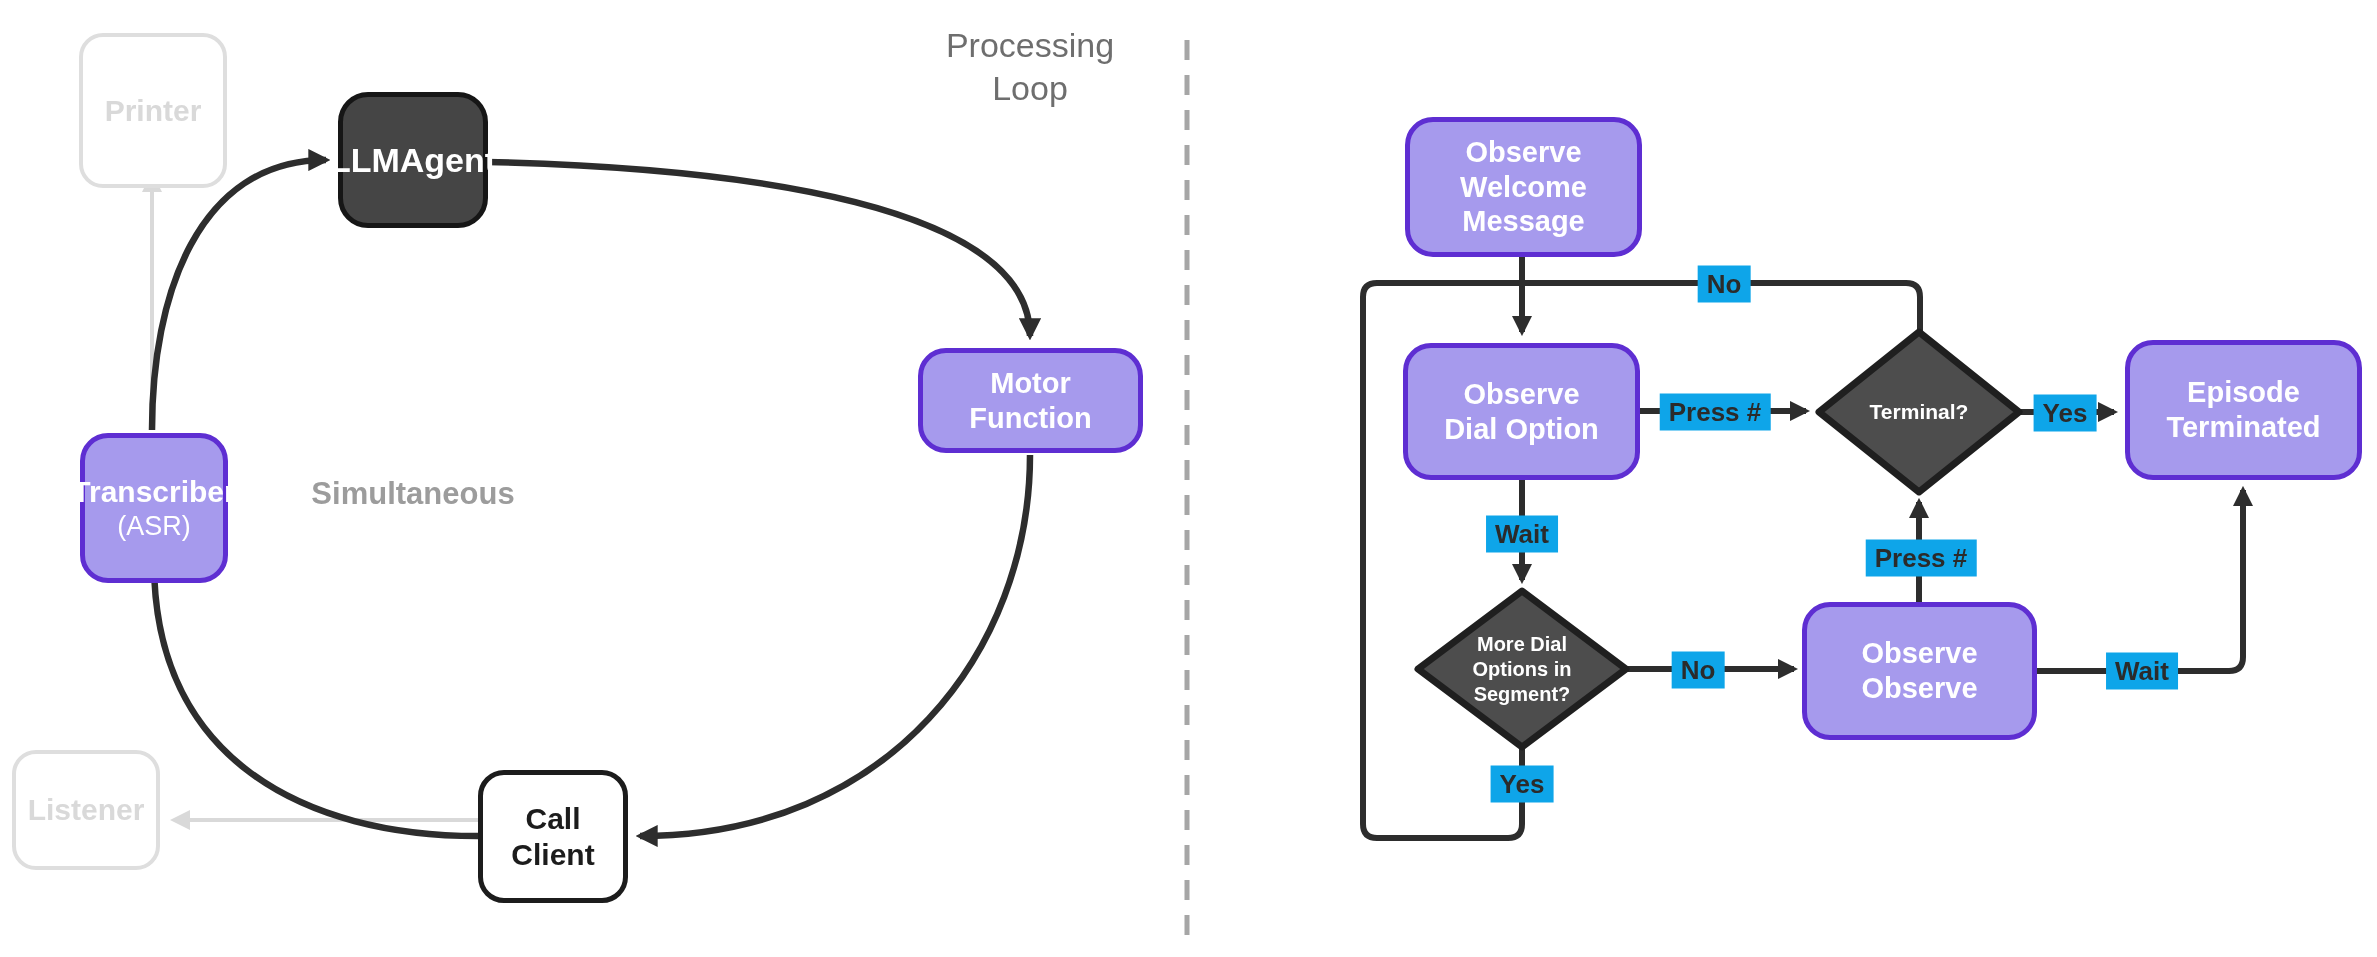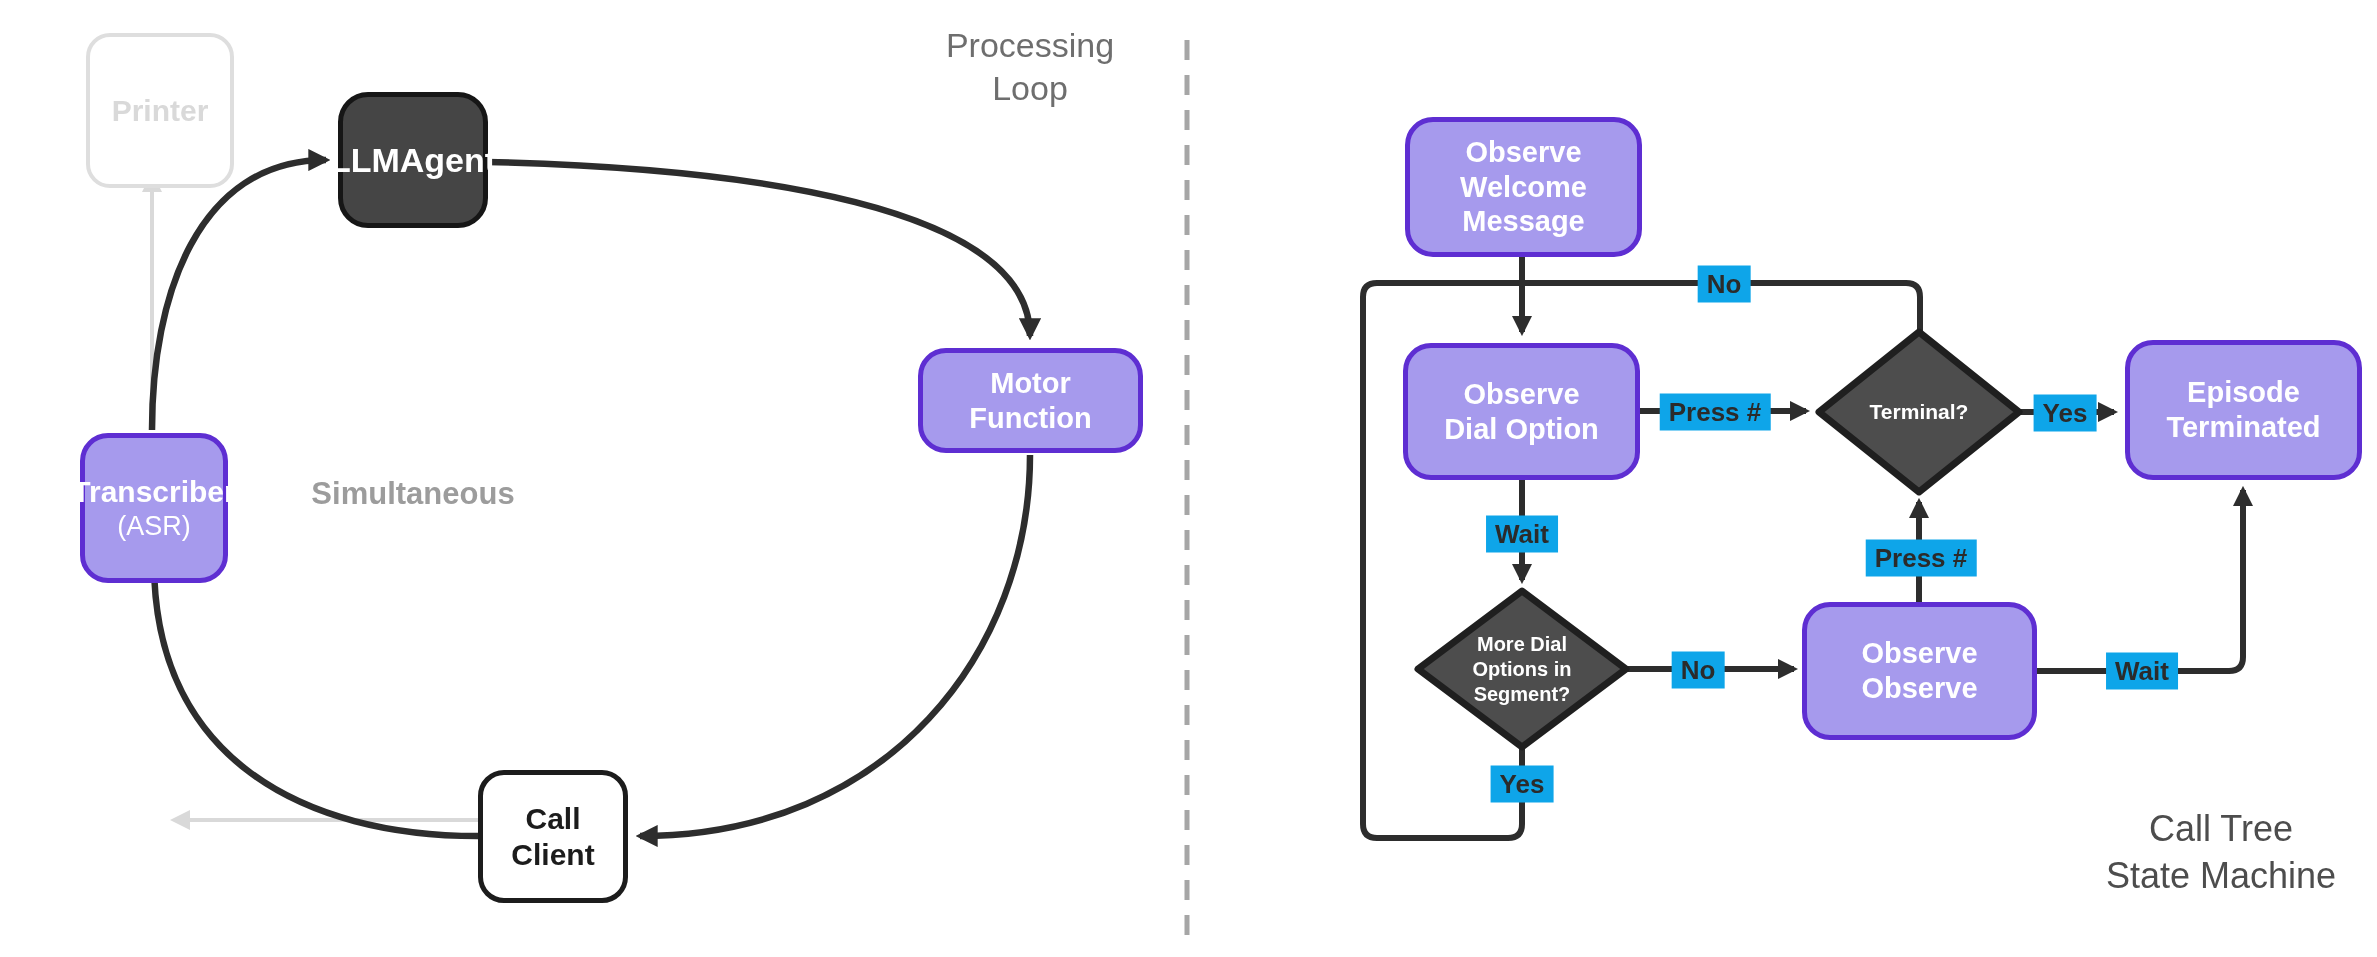--- a/index.html
+++ b/index.html
@@ -61,21 +61,21 @@
     <path class="edge" d="M 1640 411 L 1806 411" marker-end="url(#arrowDark)"></path>
     <path class="edge" d="M 1626 669 L 1794 669" marker-end="url(#arrowDark)"></path>
     <path class="edge" d="M 1919 602 L 1919 502" marker-end="url(#arrowDark)"></path>
     <path class="edge" d="M 2037 671 L 2229 671 Q 2243 671 2243 657 L 2243 490" marker-end="url(#arrowDark)"></path>
     <path class="edge" d="M 2019 412 L 2114 412" marker-end="url(#arrowDark)"></path>
 
     <polygon class="diamond" points="1819,412 1919,332 2019,412 1919,492"></polygon>
     <polygon class="diamond" points="1418,669 1522,591 1626,669 1522,747"></polygon>
   </svg>
 
-  <div class="node ghost" style="left:86px;top:33px;width:148px;height:155px;">
+  <div class="node ghost" style="left:79px;top:33px;width:148px;height:155px;">
     <div>Printer</div>
   </div>
 
   <div class="node dark" style="left:338px;top:92px;width:150px;height:136px;">
     <div>LLMAgent</div>
   </div>
 
   <div class="node purple" style="left:80px;top:433px;width:148px;height:150px;font-size:30px;">
     <div>Transcriber</div>
     <div class="sub">(ASR)</div>
@@ -84,20 +84,23 @@
   <div class="node purple" style="left:918px;top:348px;width:225px;height:105px;border-radius:28px;">
     <div>Motor</div>
     <div>Function</div>
   </div>
 
   <div class="node plain" style="left:478px;top:770px;width:150px;height:133px;">
     <div>Call</div>
     <div>Client</div>
   </div>
 
+  <div class="node ghost" style="left:12px;top:750px;width:148px;height:120px;">
+    <div>Listener</div>
+  </div>
 
   <div class="side-title" style="left:1030px;top:66px;">
     <div>Processing</div>
     <div>Loop</div>
   </div>
 
   <div class="center-label" style="left:413px;top:494px;">Simultaneous</div>
 
   <div class="node purple" style="left:1405px;top:117px;width:237px;height:140px;">
     <div>Observe</div>
@@ -129,18 +132,14 @@
 
   <div class="edge-label" style="left:1724px;top:284px;">No</div>
   <div class="edge-label" style="left:1715px;top:412px;">Press #</div>
   <div class="edge-label" style="left:1522px;top:534px;">Wait</div>
   <div class="edge-label" style="left:1698px;top:670px;">No</div>
   <div class="edge-label" style="left:1522px;top:784px;">Yes</div>
   <div class="edge-label" style="left:1921px;top:558px;">Press #</div>
   <div class="edge-label" style="left:2142px;top:671px;">Wait</div>
   <div class="edge-label" style="left:2065px;top:413px;">Yes</div>
 
-  <div class="corner-title" style="left:2221px;top:853px;">
-    <div>Call Tree</div>
-    <div>State Machine</div>
-  </div>
 
 </div>
 
 </body></html>

